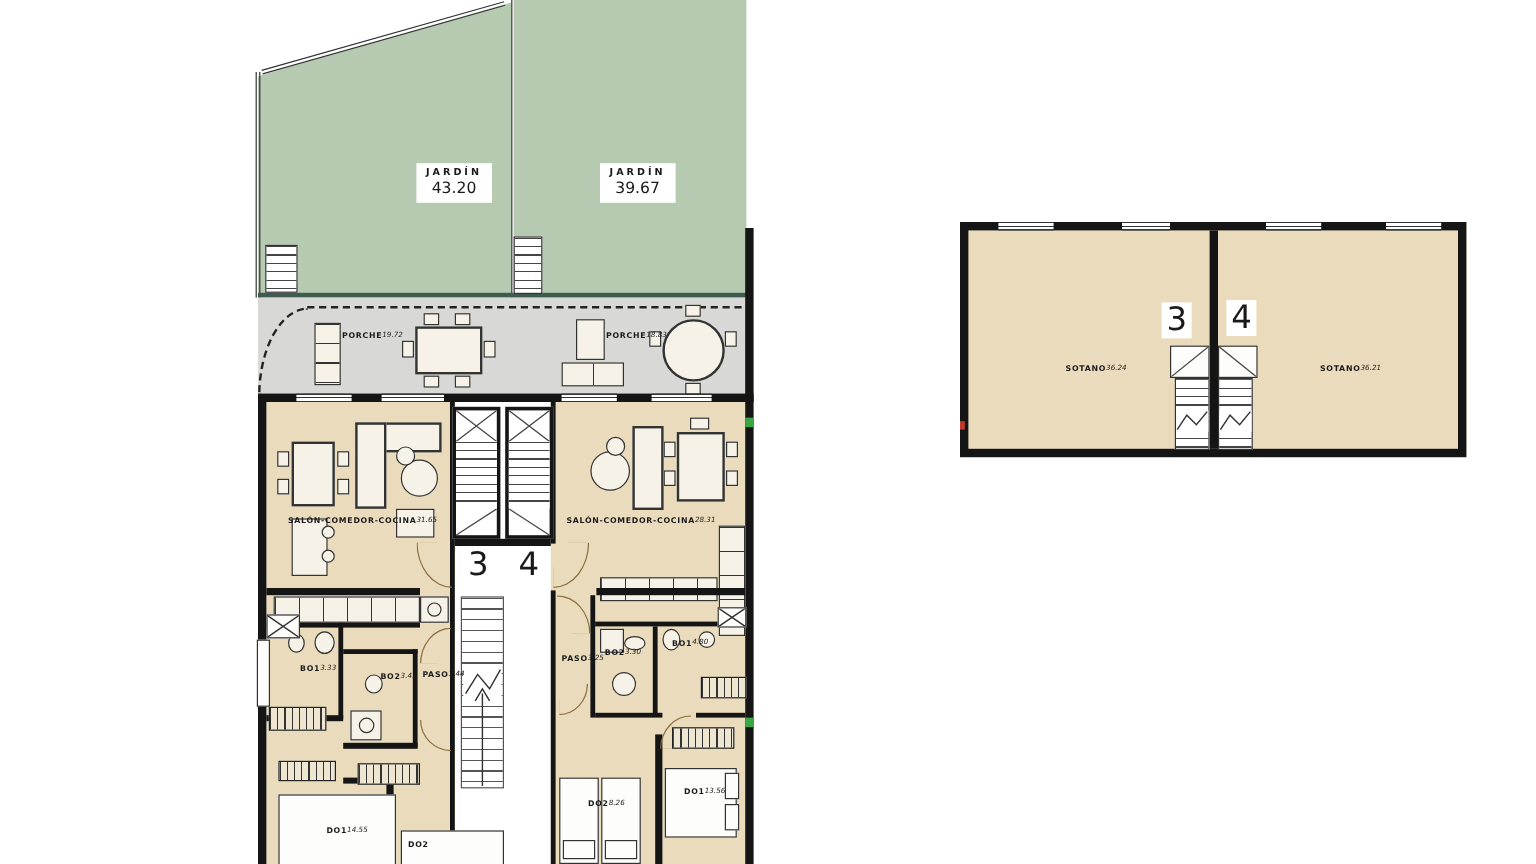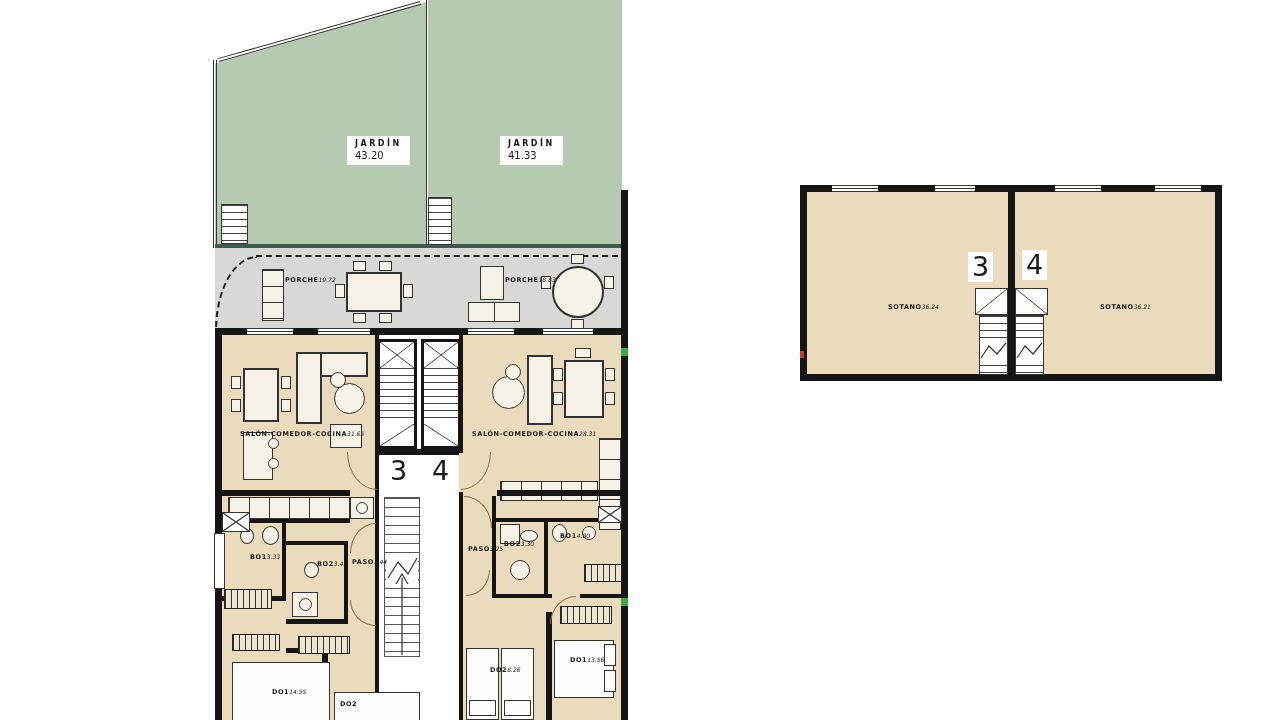--- a/index.html
+++ b/index.html
@@ -15,23 +15,23 @@
   .circ{position:absolute;box-sizing:border-box;background:#f6f2e7;border:1px solid #333;border-radius:50%;}
   .ward{position:absolute;box-sizing:border-box;border:1px solid #222;
         background:#efe6d2;background-image:repeating-linear-gradient(90deg,#333 0 1px,transparent 1px 6px);}
   .treads{background:#fff;background-image:repeating-linear-gradient(180deg,#444 0 1px,transparent 1px 7px);}
   .sqrow{background:#f6f2e7;background-image:repeating-linear-gradient(90deg,#333 0 1px,transparent 1px 20px);border:1px solid #333;}
   .sqcol{background:#f6f2e7;background-image:repeating-linear-gradient(180deg,#333 0 1px,transparent 1px 20px);border:1px solid #333;}
   .win{background:linear-gradient(180deg,#333 0 1px,#fff 1px 3px,#333 3px 4px,#fff 4px 6px,#333 6px 7px);}
   .rlbl{position:absolute;display:flex;flex-direction:row;line-height:1.25;white-space:nowrap;}
   .rlbl .nm{font-weight:bold;font-size:6.5px;letter-spacing:.6px;}
   .rlbl .ar{font-style:italic;font-size:6px;}
-  .glbl{position:absolute;text-align:left;background:#fff;padding:2px 8px;line-height:1.4;}
+  .glbl{position:absolute;text-align:center;background:#fff;padding:2px 8px;line-height:1.4;}
   .glbl .nm{display:block;font-weight:bold;font-size:8px;letter-spacing:2.5px;}
-  .glbl .ar{display:block;font-size:10px;}
+  .glbl .ar{display:block;font-size:13px;}
   .unitnum{position:absolute;font-size:27px;font-weight:500;background:#fff;padding:0 4px;line-height:1.1;}
   .shaft{position:absolute;width:40px;height:110px;border:3px solid #151515;background:#fff;
          display:flex;flex-direction:column;box-sizing:border-box;}
   svg{display:block;}
 </style>
 </head>
 <body>
 
 <div id="canvas">
 
@@ -43,21 +43,21 @@
   <div class="a" style="left:215px;top:244px;width:407px;height:4px;background:#3f5a4e;"></div>
   <div class="a wht treads" style="left:221px;top:204px;width:27px;height:40px;"></div>
   <div class="a wht treads" style="left:428px;top:197px;width:24px;height:48px;"></div>
 
   <div class="glbl" style="left:347px;top:136px;">
     <span class="nm">JARDÍN</span>
     <span class="ar">43.20</span>
   </div>
   <div class="glbl" style="left:500px;top:136px;">
     <span class="nm">JARDÍN</span>
-    <span class="ar">41.33</span>
+    <span class="ar">39.67</span>
   </div>
 
   <div class="a gry" style="left:215px;top:248px;width:407px;height:83px;"></div>
   <div class="a" style="left:256px;top:255px;width:362px;height:0;border-top:2px dashed #222;"></div>
   <div class="a" style="left:215px;top:256px;width:42px;height:74px;border-top:2px dashed #222;border-left:2px dashed #222;border-top-left-radius:100% 100%;"></div>
 
   <div class="f" style="left:262px;top:269px;width:22px;height:52px;background-image:repeating-linear-gradient(180deg,#333 0 1px,transparent 1px 16px);"></div>
   <div class="f" style="left:346px;top:272px;width:56px;height:40px;border-width:2px;"></div>
   <div class="f" style="left:353px;top:261px;width:13px;height:10px;"></div>
   <div class="f" style="left:379px;top:261px;width:13px;height:10px;"></div>

